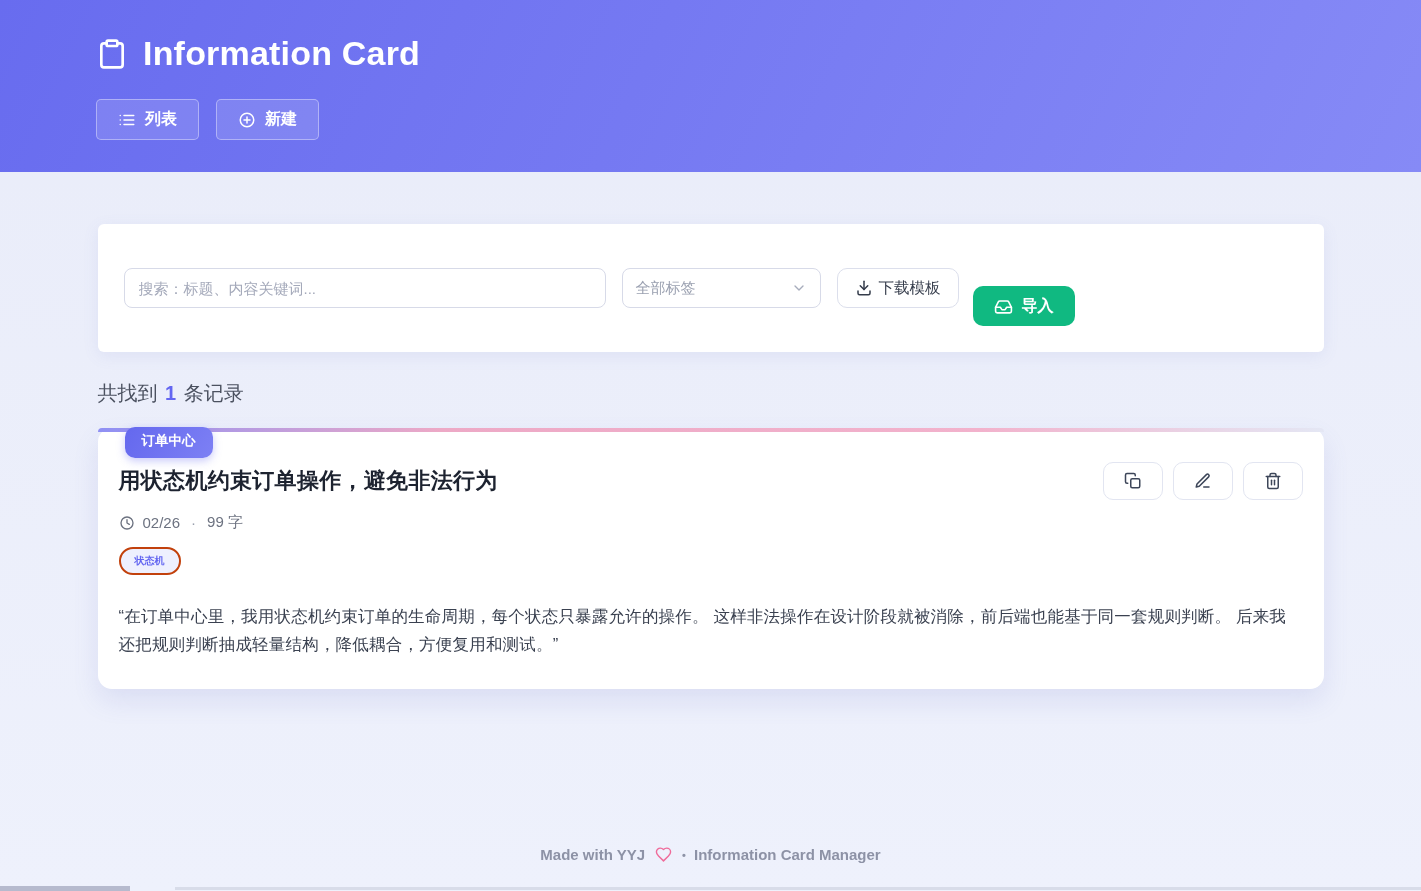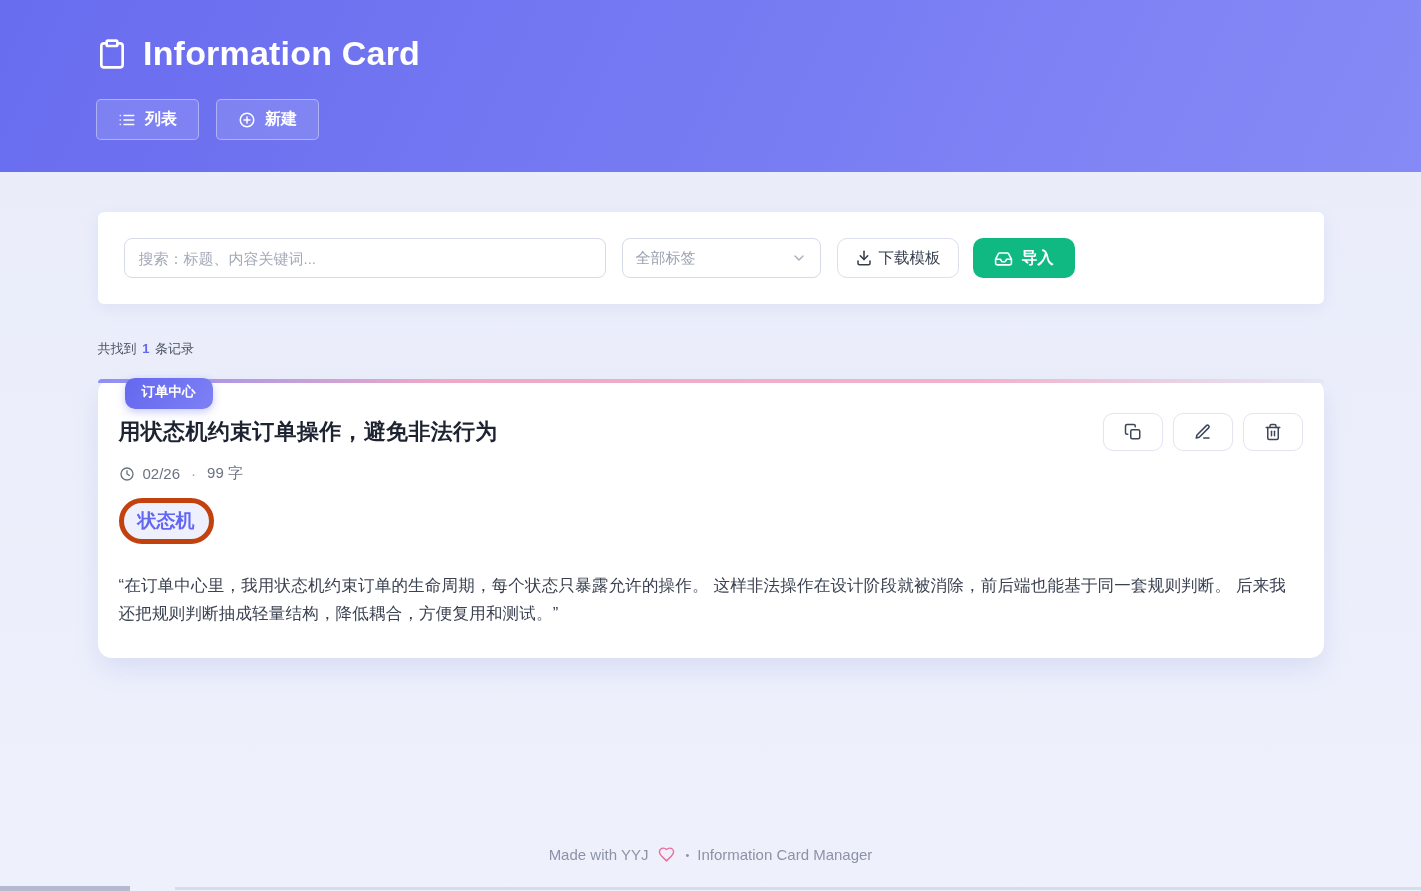--- a/index.html
+++ b/index.html
@@ -2,21 +2,21 @@
 <html><head>
 <meta charset="utf-8">
 <style>
   * { margin:0; padding:0; box-sizing:border-box; }
   html,body { width:1421px; height:891px; overflow:hidden; }
   body {
     font-family:"Liberation Sans","DejaVu Sans",sans-serif;
     background:linear-gradient(180deg,#e9ecf9 0%,#eef1fc 100%);
     color:#1f2430;
   }
-  .page { position:relative; display:flex; flex-direction:column; height:891px; }
+  .page { position:relative; display:flex; flex-direction:column; height:891px;gap:12px; }
 
   
   .app-header {
     height:172px; flex:0 0 172px;
     background:linear-gradient(115deg,#686cef 0%,#7579f2 45%,#868af6 100%);
     padding:34px 96px 0 96px;
   }
   .app-title-row { display:flex; align-items:center; gap:15px; color:#fff; }
   .app-title-row svg { display:block; }
   .app-title { font-size:34px; font-weight:800; letter-spacing:.2px; color:#fff; }
@@ -53,23 +53,24 @@
   .btn-outline {
     height:40px; padding:12px 17px; background:#fff; border:1px solid #dcdfec;
     border-radius:10px; display:inline-flex; align-items:center; gap:6px;
     font-size:15.5px; color:#353c4b; font-family:inherit; cursor:pointer; font-weight:500;
   }
   .btn-import {
     height:40px; padding:0 21px; background:#10b981; border:none;
     border-radius:10px; display:inline-flex; align-items:center; gap:9px;
     font-size:16px; color:#fff; font-weight:700; font-family:inherit; cursor:pointer;
     margin-left:-2px;
-  }
-
-  .count-row { margin-top:36px; font-size:13px; color:#4b5160; }
+    margin-top:36px;
+  }
+
+  .count-row { margin-top:28px; font-size:20px; color:#4b5160; }
   .count-num { color:#6366f1; font-weight:700; padding:0 2px; }
 
   
   .card {
     position:relative; margin-top:21px; background:#fff; border-radius:14px;
     box-shadow:0 12px 26px rgba(104,112,198,.14);
   }
   .card-topline {
     height:4px; border-radius:14px 14px 0 0;
     background:linear-gradient(90deg,#8f90f4 0%,#eda9c6 28%,#f2b2cc 72%,#e4e7f4 100%);
@@ -88,34 +89,34 @@
   .icon-btn {
     width:60px; height:38px; background:#fff; border:1px solid #e2e5f1;
     border-radius:10px; display:inline-flex; align-items:center; justify-content:center;
     color:#3d4659; cursor:pointer;
   }
   .card-meta { display:flex; align-items:center; gap:8px; margin-top:13px; color:#6c7280; font-size:15px; }
   .card-meta .clock { display:flex; color:#6c7280; }
   .meta-dot { color:#9aa0ae; padding:0 3px; }
   .card-tags { margin-top:15px; }
   .tag {
-    display:inline-block; background:#eef0fe; border:5px solid #c2410c;
-    color:#6366f1; font-size:19px; font-weight:600;
+    display:inline-block; background:#eef0fe; border:2px solid #c2410c;
+    color:#6366f1; font-size:10px; font-weight:600;
     padding:5px 14px; border-radius:999px;
   }
   .card-content {
     margin-top:27px; font-size:16.5px; line-height:1.72; color:#3a4150;
     letter-spacing:.2px; max-width:1170px;
   }
 
   
   .page-footer {
     flex:0 0 auto; text-align:center; padding-bottom:28px;
     font-size:15px; color:#8d92a6;
-    display:flex; align-items:center; justify-content:center; gap:8px;
+    display:flex; align-items:center; justify-content:center; gap:8px;font-weight:bold;
   }
   .page-footer .heart { display:flex; color:#ef6b9a; margin:0 2px; }
   .fdot { font-size:11px; color:#8d92a6; }
 
   
   .hscrollbar { position:absolute; left:0; bottom:0; width:1421px; height:5px; }
   .hscroll-track { position:absolute; left:175px; right:0; top:1px; height:3px; background:#d8dce9; }
   .hscroll-thumb { position:absolute; left:0; top:0; width:130px; height:5px; background:#b6bace; }
 </style>
 </head>

